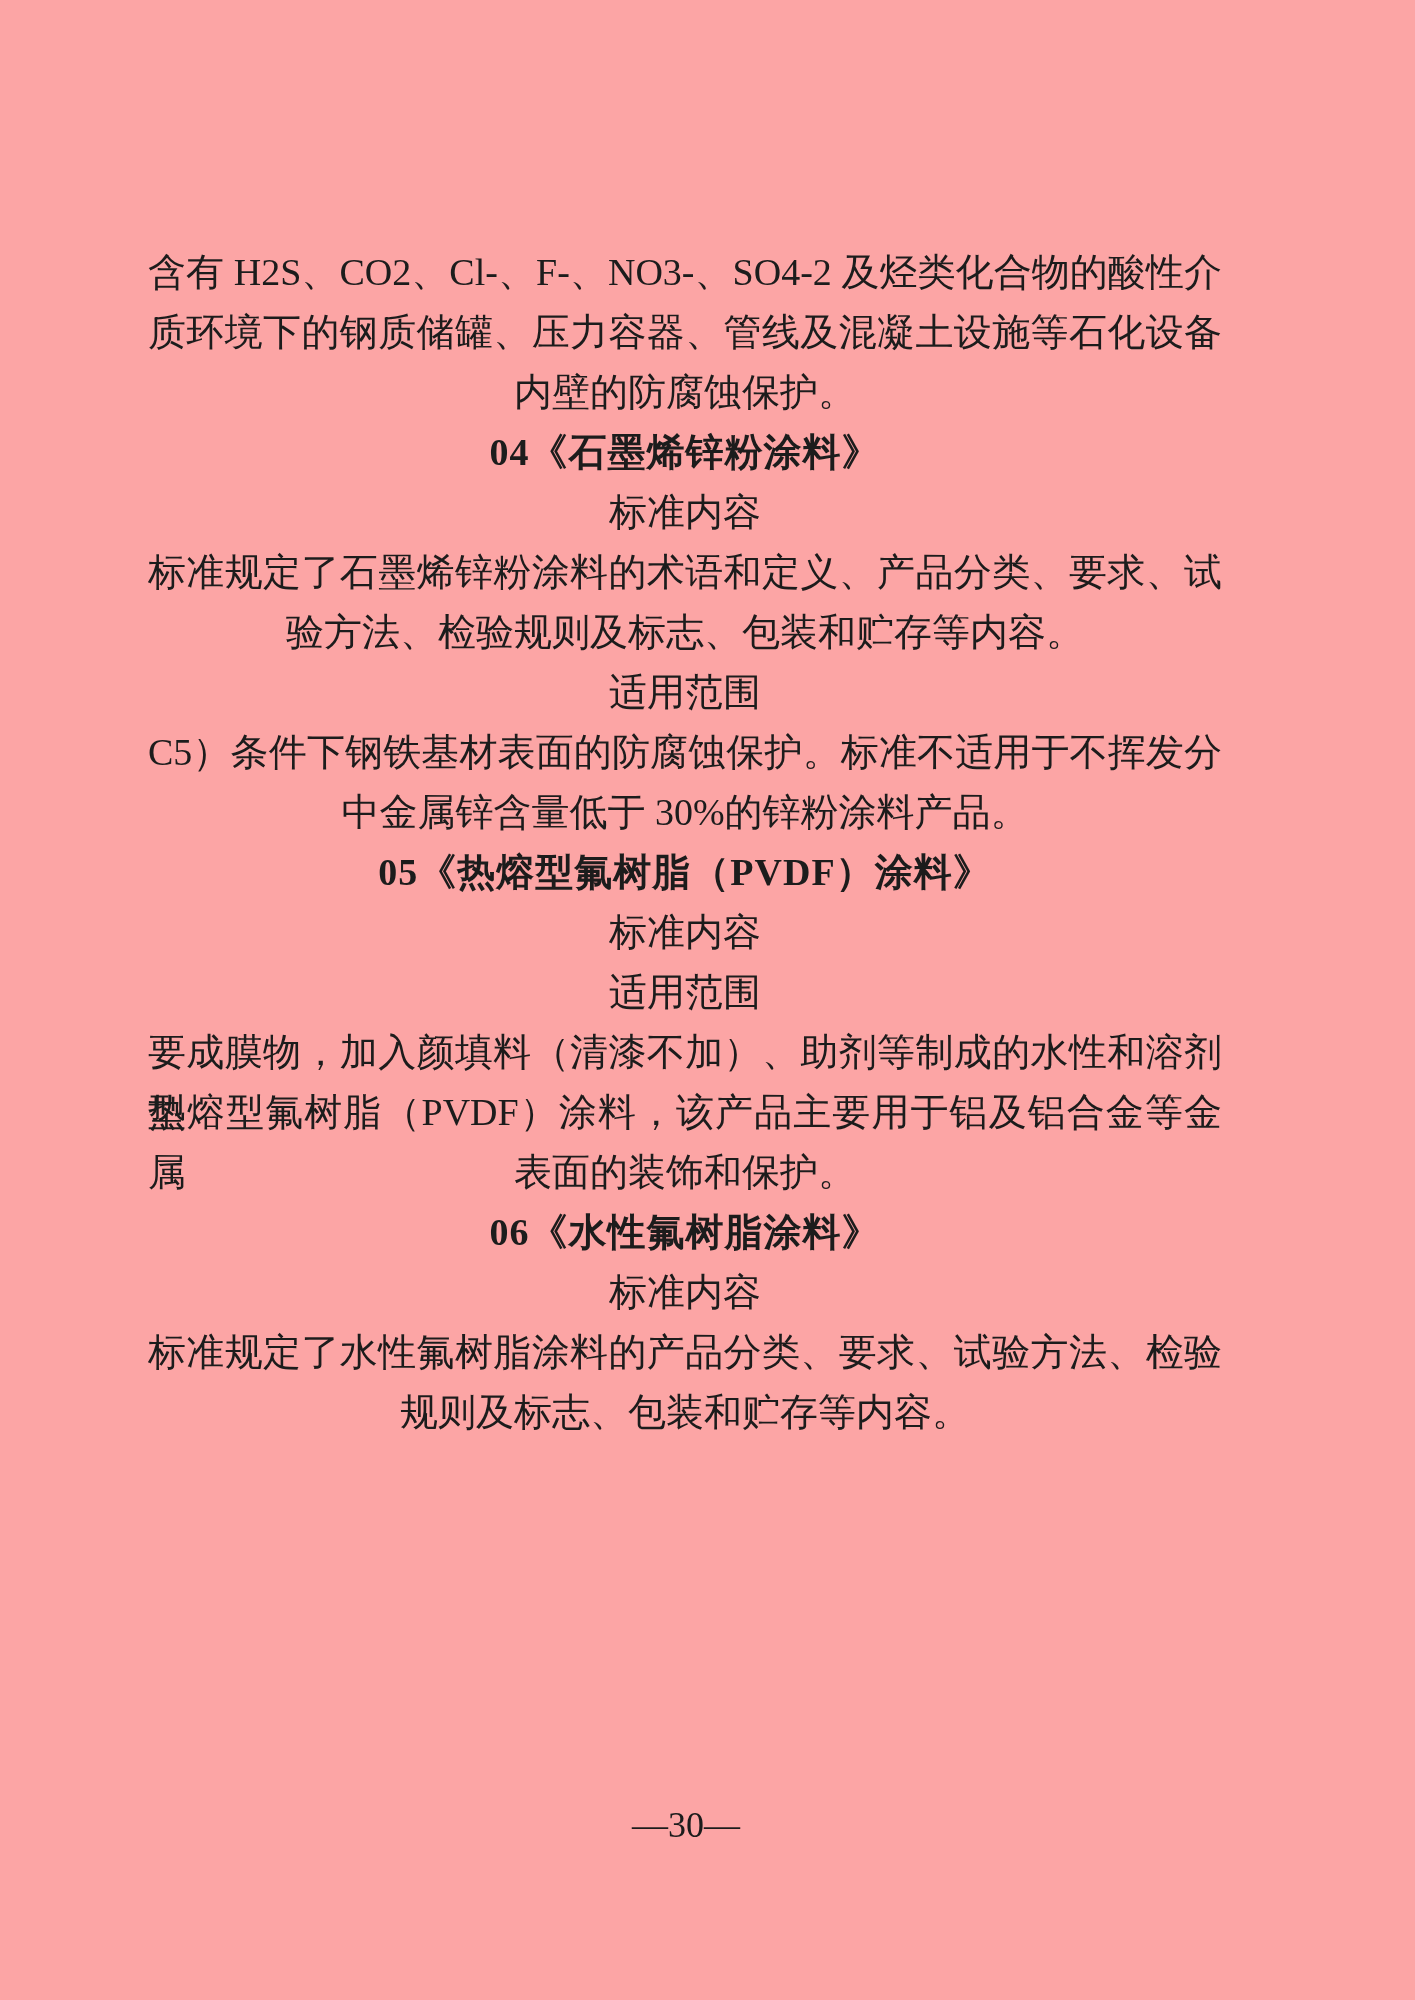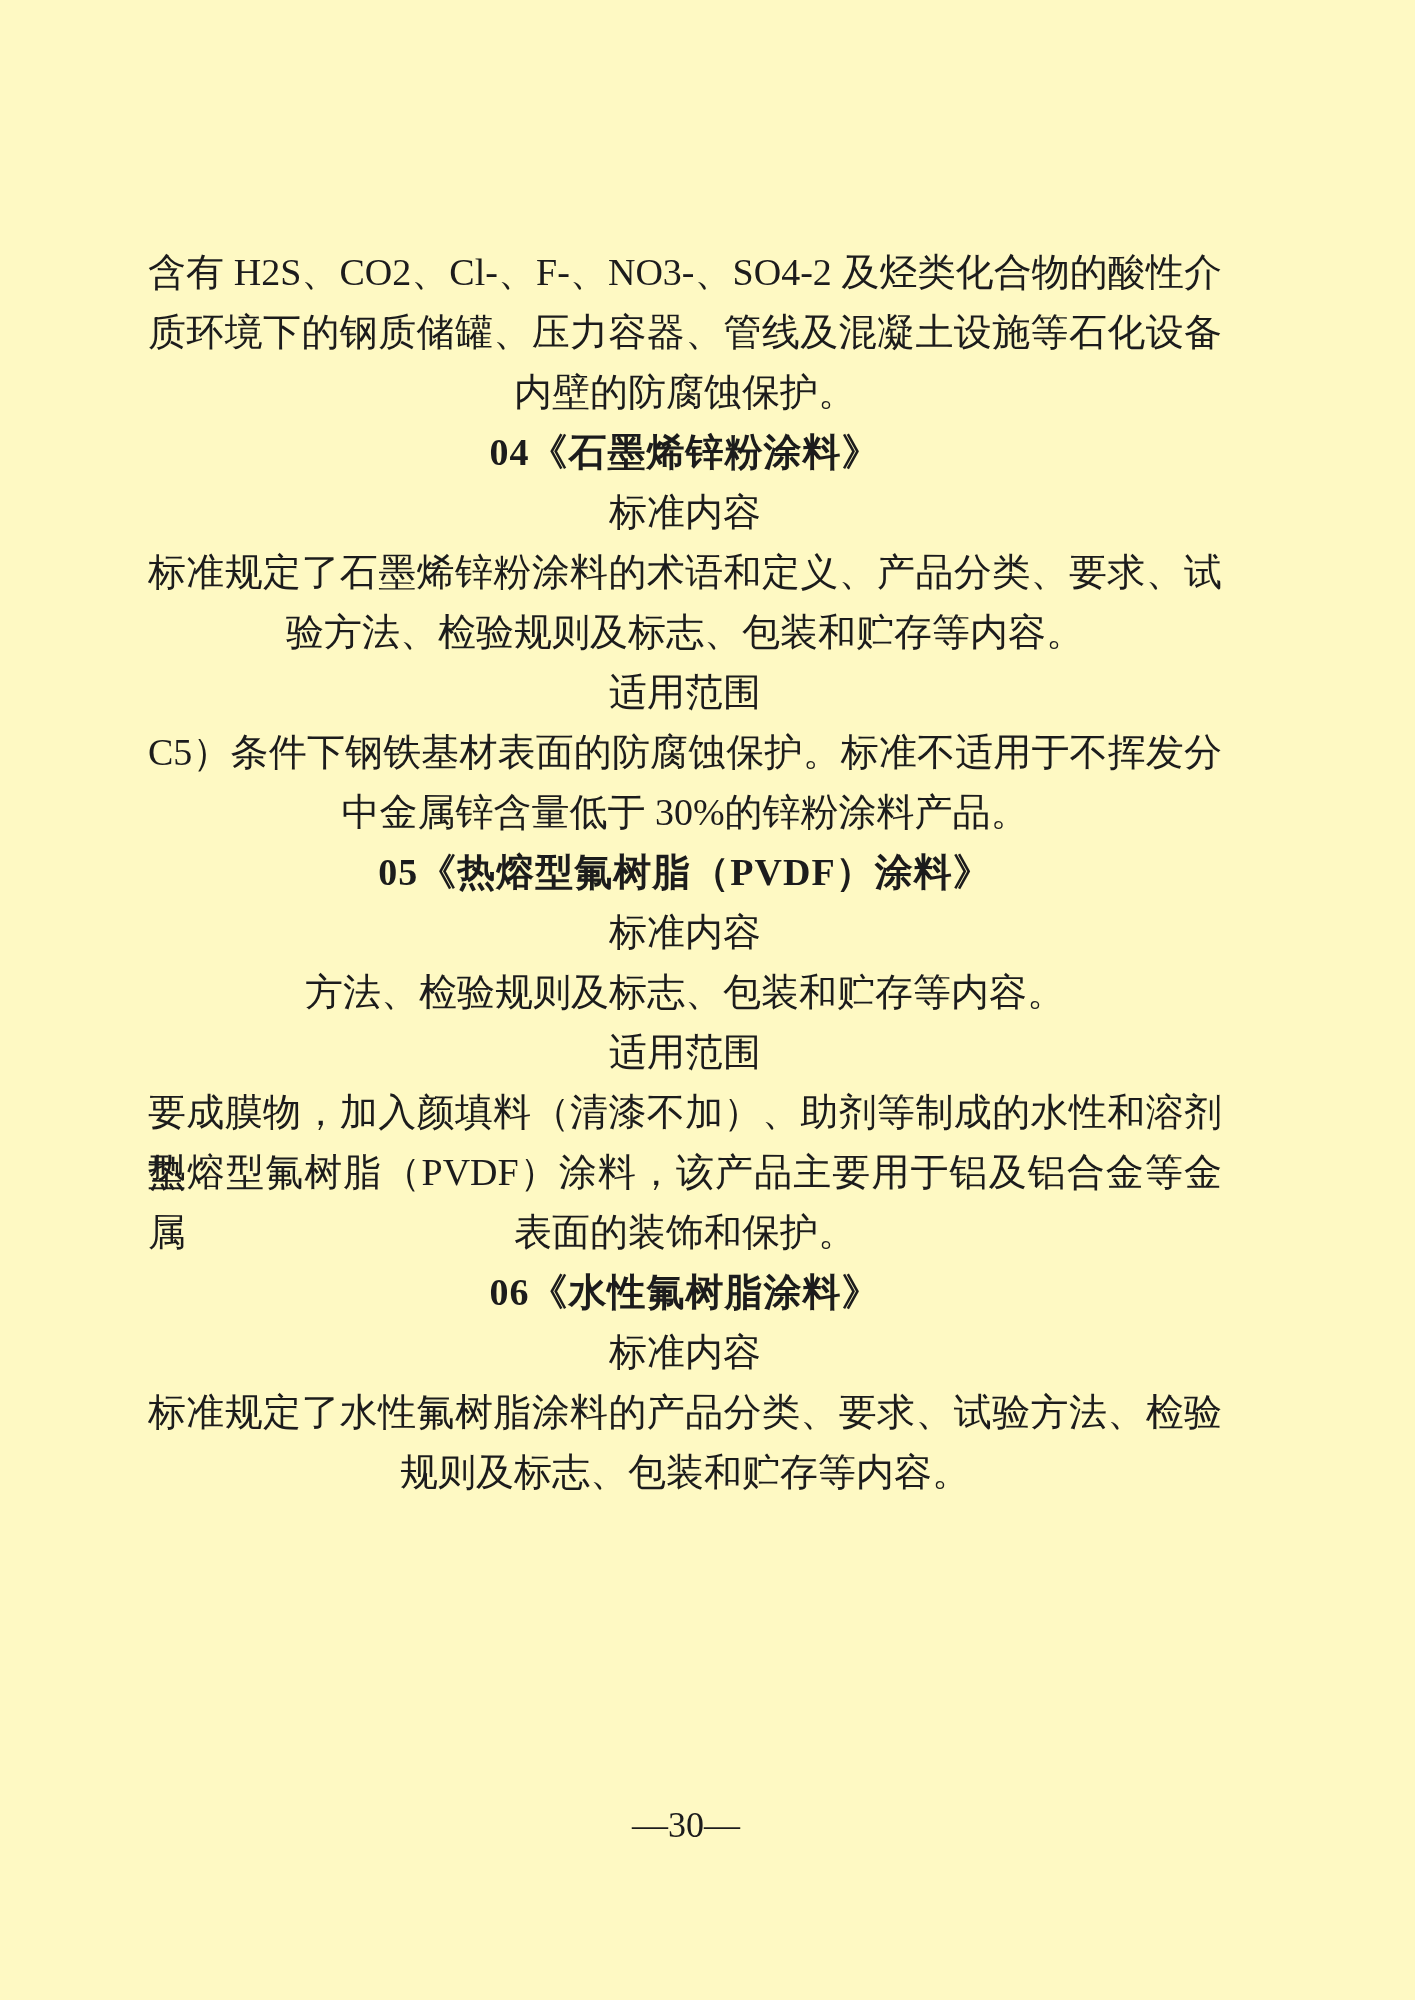--- a/index.html
+++ b/index.html
@@ -2,21 +2,21 @@
 <html><head>
 <meta charset="utf-8">
 <style>
   html, body { margin: 0; padding: 0; }
   body { background: #ffffff; }
 
   .page {
     position: relative;
     width: 1415px;
     height: 2000px;
-    background: #fef9c3;
+    background: #fca5a5;
     font-family: "Liberation Serif", "DejaVu Serif", serif;
     color: #1c1c1c;
     overflow: hidden;
   }
 
   .text-block {
     position: absolute;
     left: 148px;
     top: 242px;
     width: 1074px;
@@ -65,21 +65,20 @@
     <div class="ln">内壁的防腐蚀保护。</div>
     <div class="ln heading">04《石墨烯锌粉涂料》</div>
     <div class="ln">标准内容</div>
     <div class="ln just">标准规定了石墨烯锌粉涂料的术语和定义、产品分类、要求、试</div>
     <div class="ln">验方法、检验规则及标志、包装和贮存等内容。</div>
     <div class="ln">适用范围</div>
     <div class="ln just">C5）条件下钢铁基材表面的防腐蚀保护。标准不适用于不挥发分</div>
     <div class="ln">中金属锌含量低于 30%的锌粉涂料产品。</div>
     <div class="ln heading">05《热熔型氟树脂（PVDF）涂料》</div>
     <div class="ln">标准内容</div>
-    <div class="ln">方法、检验规则及标志、包装和贮存等内容。</div>
     <div class="ln">适用范围</div>
     <div class="ln just">要成膜物，加入颜填料（清漆不加）、助剂等制成的水性和溶剂型</div>
     <div class="ln just">热熔型氟树脂（PVDF）涂料，该产品主要用于铝及铝合金等金属</div>
     <div class="ln">表面的装饰和保护。</div>
     <div class="ln heading">06《水性氟树脂涂料》</div>
     <div class="ln">标准内容</div>
     <div class="ln just">标准规定了水性氟树脂涂料的产品分类、要求、试验方法、检验</div>
     <div class="ln">规则及标志、包装和贮存等内容。</div>
   </div>
 

